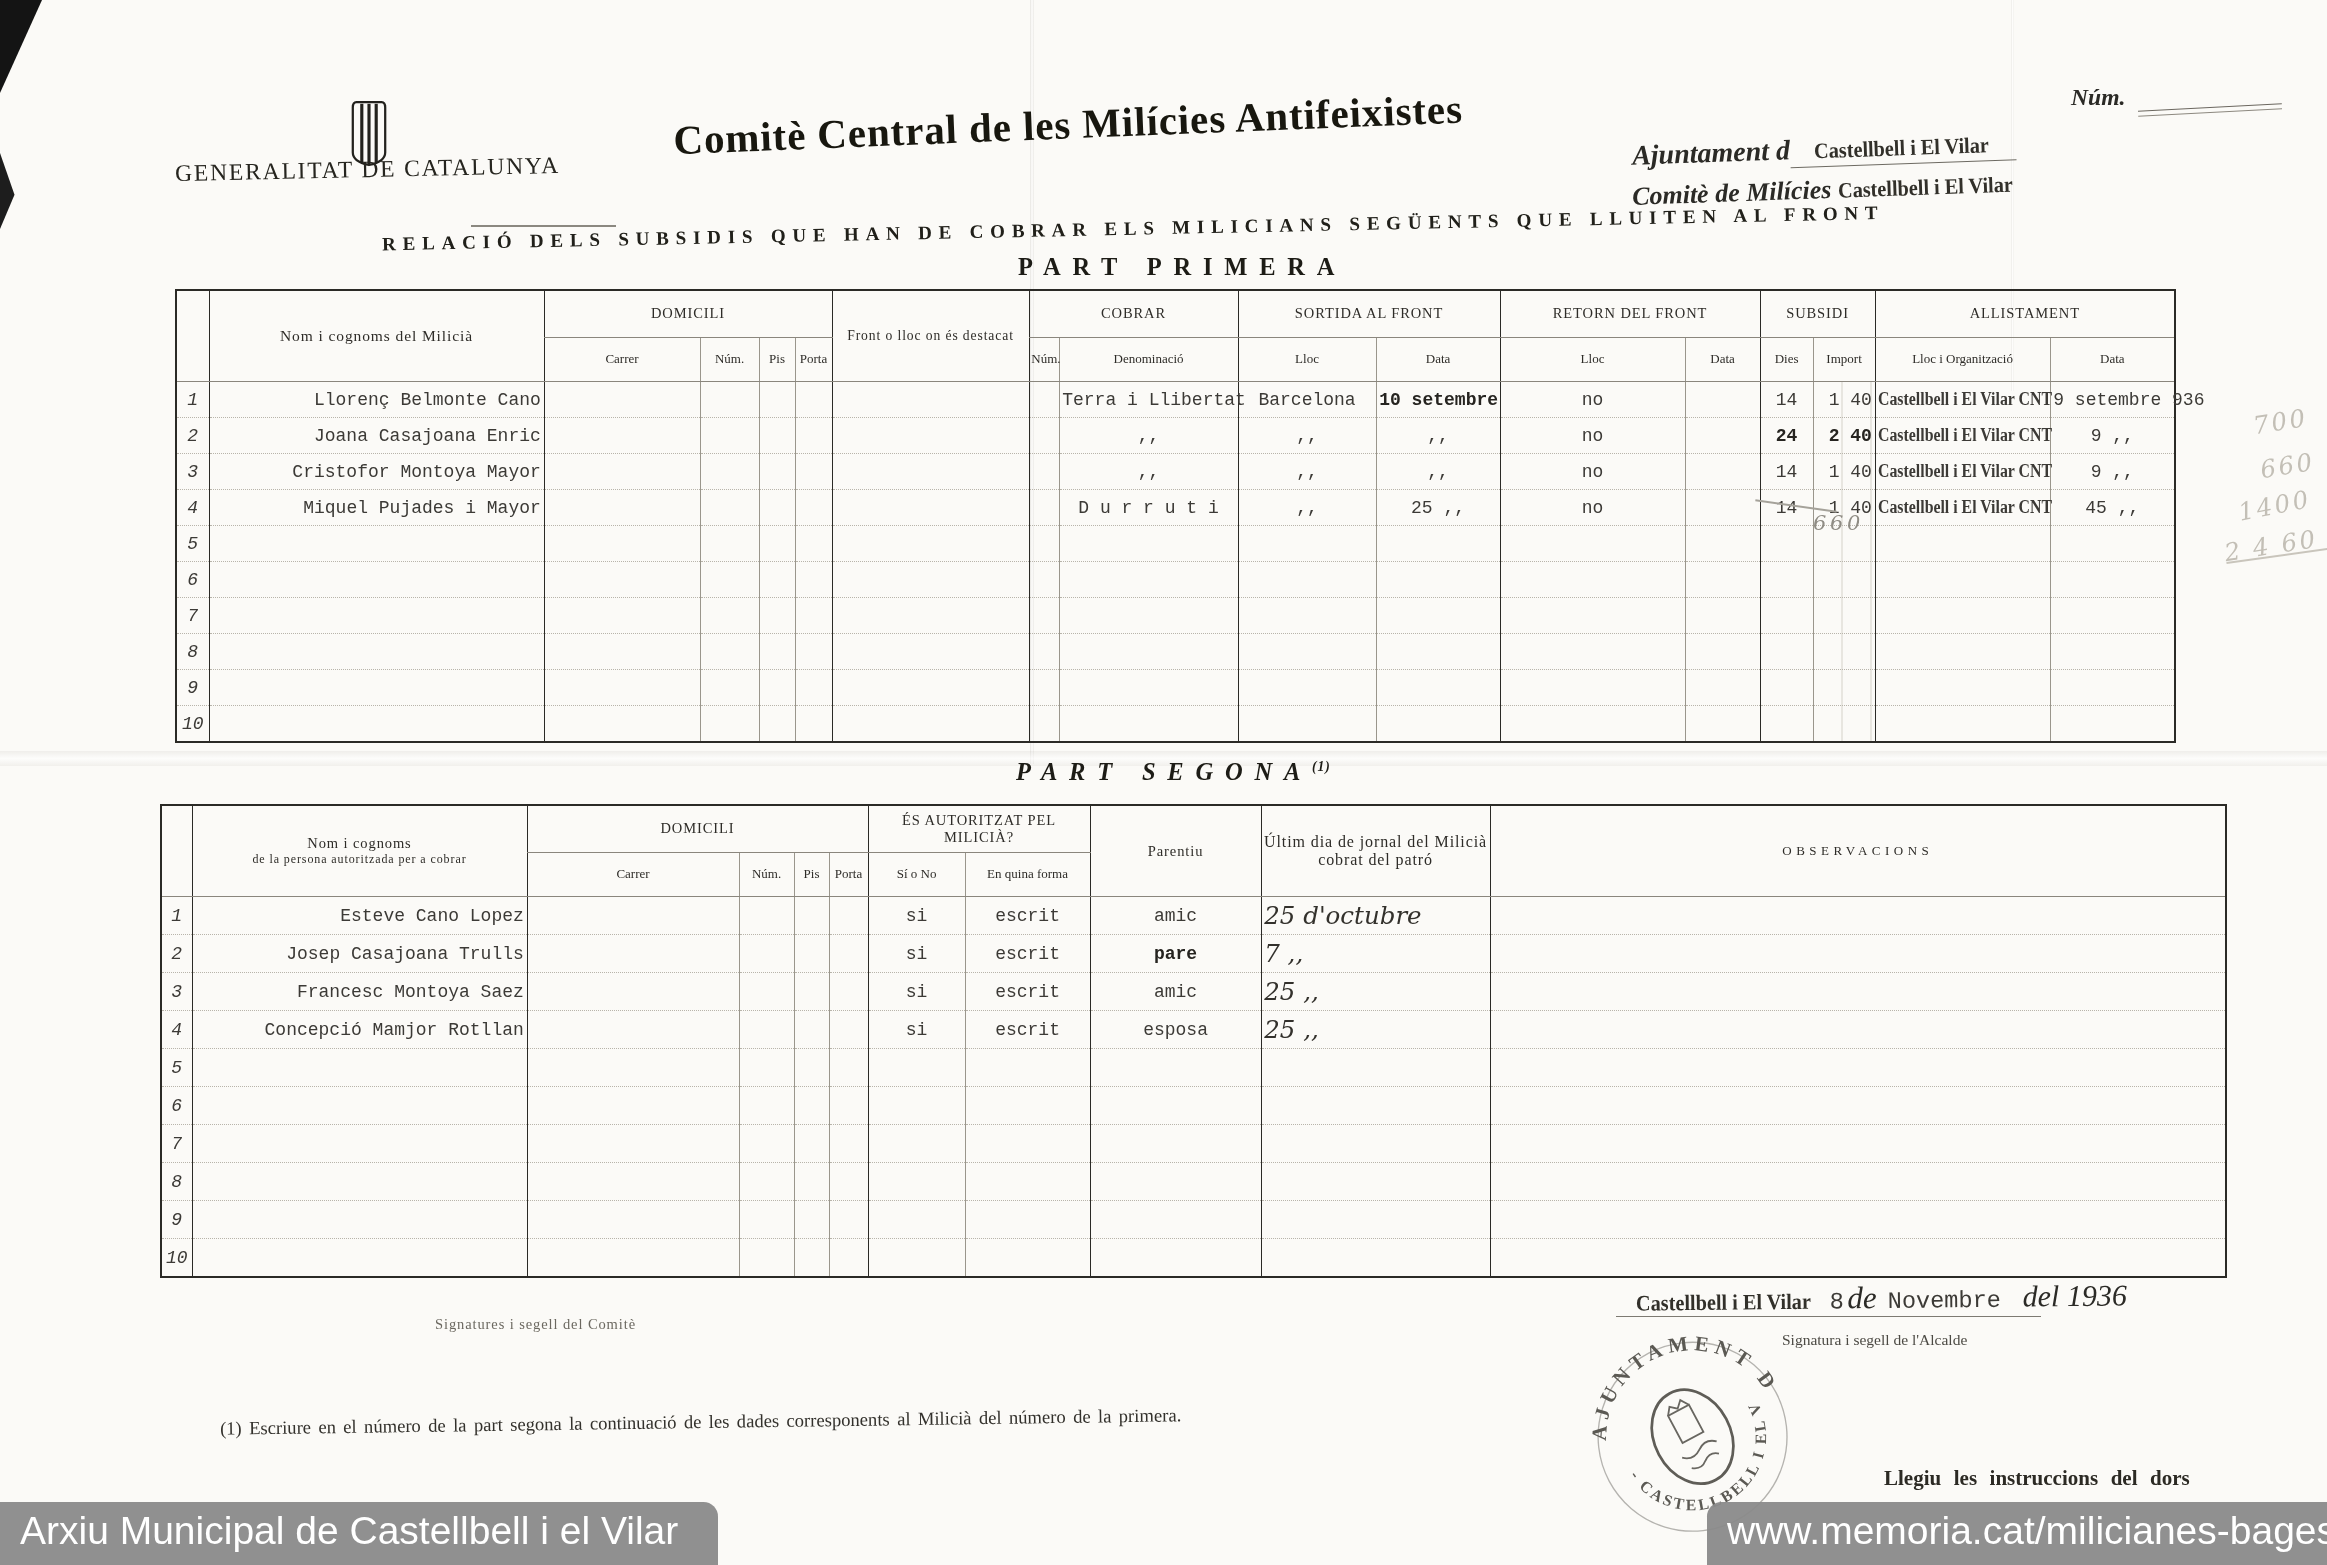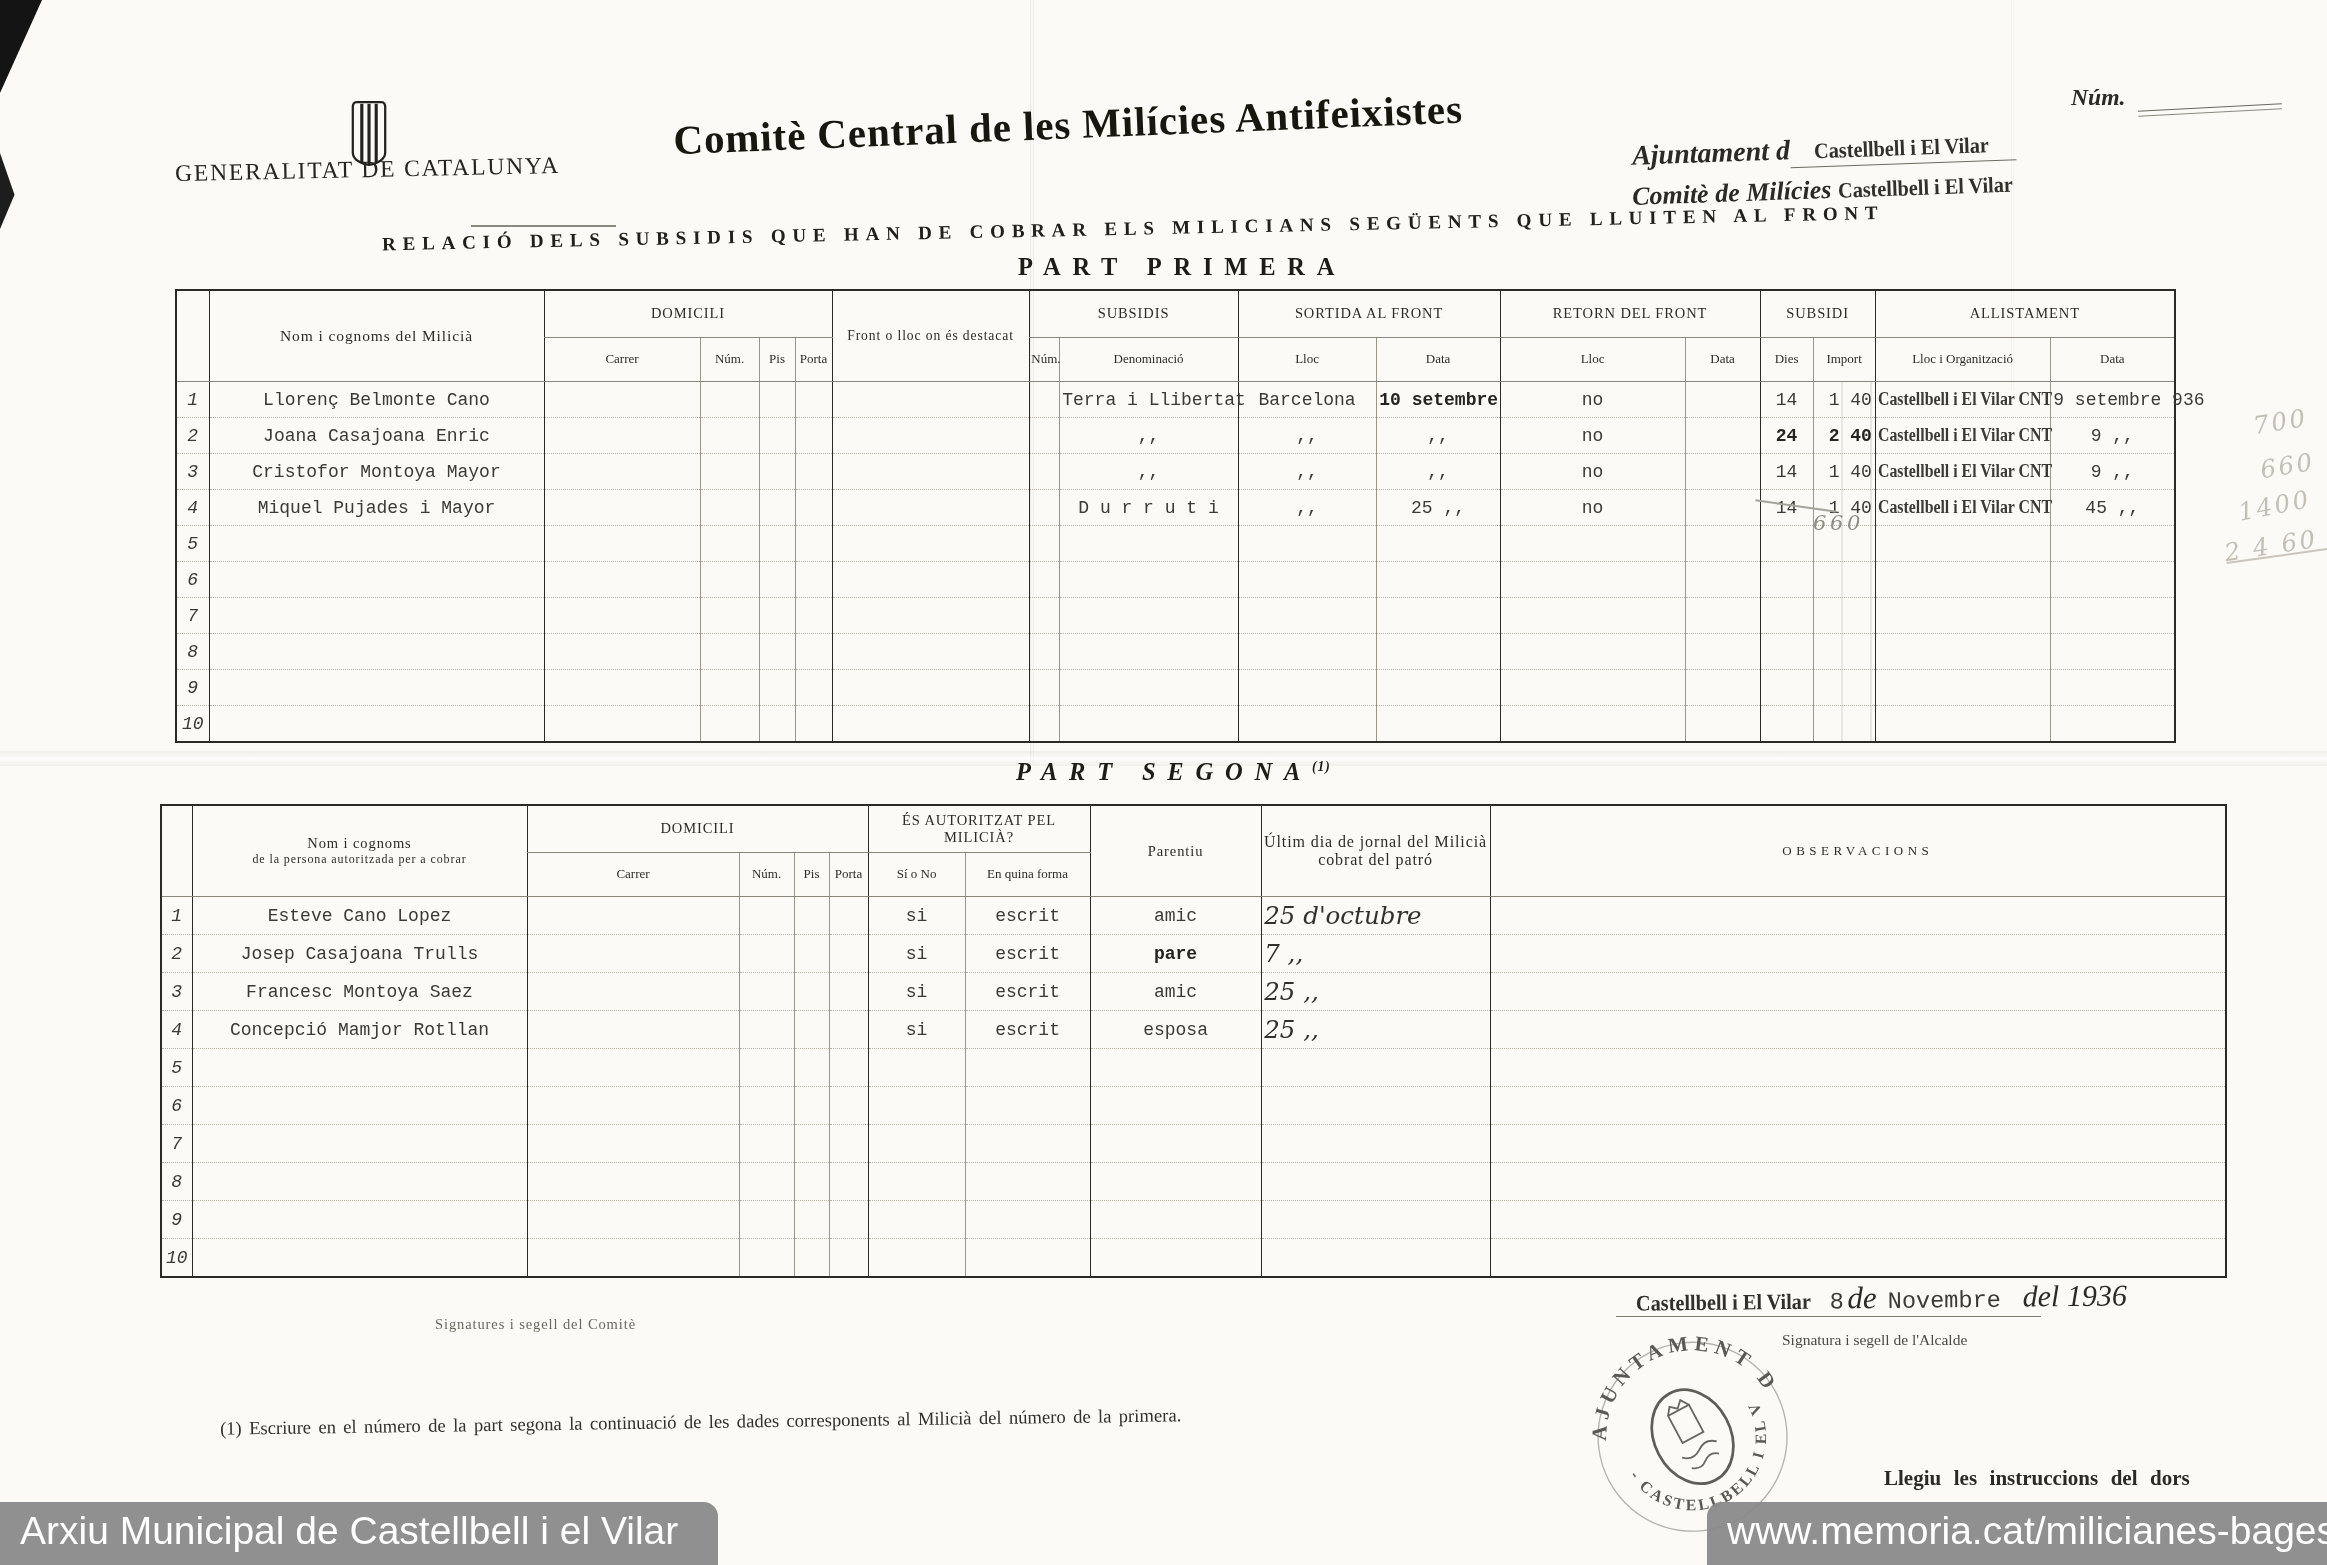--- a/index.html
+++ b/index.html
@@ -51,21 +51,21 @@
         font-family:"Liberation Mono","DejaVu Sans Mono",monospace;font-size:18px;color:#3c3a36;padding:0 2.7px;}
   table.t2 td{height:37px;}
   
   .c-nom{border-left:1.4px solid #2b2a26;}
   .c-carrer,.c-front,.c-cnum,.c-slloc,.c-rlloc,.c-dies,.c-alloc,
   .c-sino,.c-parentiu,.c-udia,.c-obs{border-left:1.8px solid #2b2a26;}
   .c-dnum,.c-pis,.c-porta,.c-cdenom,.c-sdata,.c-rdata,.c-imp,.c-adata,.c-forma{border-left:0.9px solid #9a968c;}
   .c-domicili,.c-columna,.c-sortida,.c-retorn,.c-subsidi,.c-allistament,.c-autoritzat{border-left:1.8px solid #2b2a26;}
   
   td.c-n{font-family:"Liberation Serif",serif;font-style:italic;font-size:15.5px;color:#55524a;text-align:center;}
-  td.c-nom{text-align:center;padding-left:12.7px;margin-top:45px;}
+  td.c-nom{text-align:right;padding-left:12.7px;margin-top:45px;}
   td.c-cdenom,td.c-slloc,td.c-sdata,td.c-rlloc,td.c-rdata,td.c-dies,td.c-adata,
   td.c-sino,td.c-forma,td.c-parentiu{text-align:center;}
   td.c-imp{text-align:right;padding-right:9px;
         background-image:repeating-linear-gradient(90deg,transparent 0 13.6px,#d4d1c9 13.6px 14.5px);}
   td.c-alloc{text-align:left;}
   td.c-alloc .cellv{font-family:"Liberation Serif",serif;font-weight:700;font-size:18px;
         display:inline-block;transform:scaleX(.88);transform-origin:left;}
   td.c-udia{text-align:left;padding-left:14.5px;}
   td.c-udia .cellv{font-family:"DejaVu Serif",serif;font-style:italic;font-size:24.5px;color:#33312c;}
   .bold{font-weight:700;color:#262420;}
@@ -151,21 +151,21 @@
         <col style="width:62px">
         <col style="width:175px">
         <col style="width:125px">
     </colgroup>
     <thead>
       <tr class="grow">
         <th rowspan="2"></th>
         <th rowspan="2" class="c-nom" style="font-size:15.5px">Nom i cognoms del Milicià</th>
         <th colspan="4" class="c-domicili">DOMICILI</th>
         <th rowspan="2" class="c-front" style="font-size:13.6px">Front o lloc on és destacat</th>
-        <th colspan="2" class="c-columna">SUBSIDIS</th>
+        <th colspan="2" class="c-columna">COBRAR</th>
         <th colspan="2" class="c-sortida">SORTIDA AL FRONT</th>
         <th colspan="2" class="c-retorn">RETORN DEL FRONT</th>
         <th colspan="2" class="c-subsidi">SUBSIDI</th>
         <th colspan="2" class="c-allistament">ALLISTAMENT</th>
       </tr>
       <tr class="srow">
         <th class="c-carrer">Carrer</th>
         <th class="c-dnum">Núm.</th>
         <th class="c-pis">Pis</th>
         <th class="c-porta">Porta</th>

